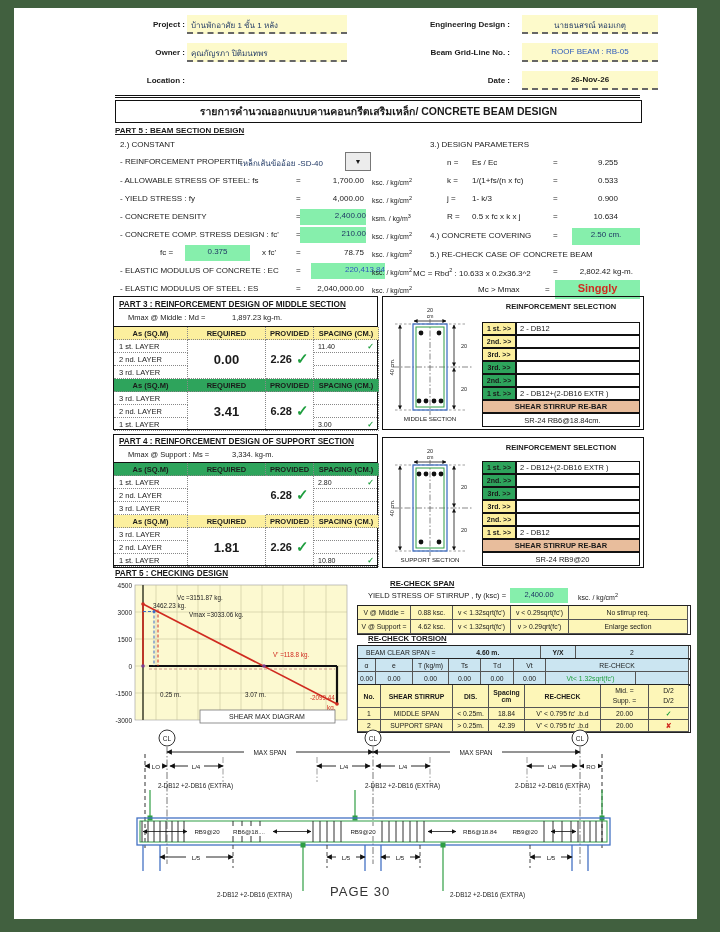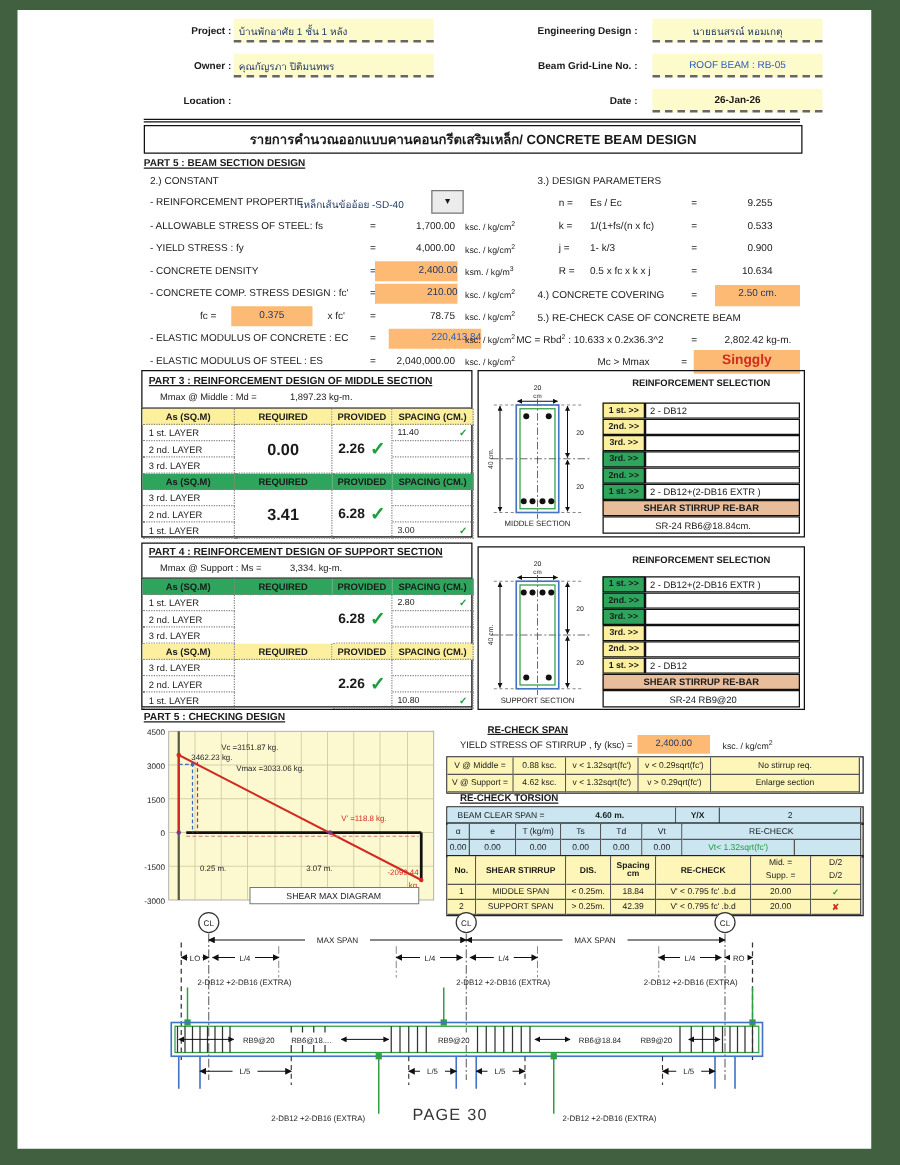--- a/index.html
+++ b/index.html
@@ -7,21 +7,21 @@
        font-family:"Liberation Sans",sans-serif;color:#1a1a1a}
   .page{position:absolute;left:14px;top:8px;width:683px;height:911px;background:#ffffff;overflow:hidden}
   .content{position:absolute;left:-14px;top:-8px;width:720px;height:932px}
   .abs{position:absolute}
   .lab{position:absolute;font-size:8px;white-space:nowrap}
   .b{font-weight:bold}
   .u{text-decoration:underline}
   .r{text-align:right}
   .c{text-align:center}
   .ybox{background:#FDFACB;border-bottom:2px dashed #666;box-sizing:border-box}
-  .yfill{background:#fdba74}
+  .yfill{background:#86efac}
   .navy{color:#1F3864}
   .blue{color:#2E5BBA}
   .red{color:#D02B20}
   .grn{color:#1E9E3E}
   .hdrline{position:absolute;border-top:3px double #111}
   .titlebox{position:absolute;border:1.5px solid #111;display:flex;align-items:center;justify-content:center}
   .pbox{position:absolute;border:1.5px solid #111;box-sizing:border-box}
   .gtable{position:absolute;display:grid;box-sizing:border-box;border:1.2px solid #111;background:#fff}
   .gc{border-right:1px dotted #888;border-bottom:1px dotted #888;box-sizing:border-box;
       display:flex;align-items:center;white-space:nowrap;overflow:hidden;font-size:7.5px}
@@ -56,21 +56,21 @@
   <div class="abs ybox navy" style="left:187px;top:15px;width:160px;height:19px;font-size:8px;padding:4px 0 0 4px">บ้านพักอาศัย 1 ชั้น 1 หลัง</div>
   <div class="lab b r" style="left:85px;top:48px;width:100px">Owner :</div>
   <div class="abs ybox navy" style="left:187px;top:43px;width:160px;height:19px;font-size:8px;padding:4px 0 0 4px">คุณกัญรภา ปิติมนทพร</div>
   <div class="lab b r" style="left:85px;top:76px;width:100px">Location :</div>
 
   <div class="lab b r" style="left:388px;top:20px;width:122px">Engineering Design :</div>
   <div class="abs ybox navy c" style="left:522px;top:15px;width:136px;height:19px;font-size:8px;padding-top:4px">นายธนสรณ์ หอมเกตุ</div>
   <div class="lab b r" style="left:388px;top:48px;width:122px">Beam Grid-Line No. :</div>
   <div class="abs ybox blue c" style="left:522px;top:43px;width:136px;height:19px;font-size:8px;padding-top:4px">ROOF BEAM : RB-05</div>
   <div class="lab b r" style="left:388px;top:76px;width:122px">Date :</div>
-  <div class="abs ybox c b" style="left:522px;top:71px;width:136px;height:19px;font-size:8px;padding-top:4px">26-Jan-26</div>
+  <div class="abs ybox c b" style="left:522px;top:71px;width:136px;height:19px;font-size:8px;padding-top:4px">26-Nov-26</div>
 
   <div class="hdrline" style="left:115px;top:95px;width:525px"></div>
   <div class="titlebox b" style="left:115px;top:100px;width:525px;height:21px;font-size:10.5px">รายการคำนวณออกแบบคานคอนกรีตเสริมเหล็ก/ CONCRETE BEAM DESIGN</div>
 
   <div class="lab b u" style="left:115px;top:126px">PART 5 : BEAM SECTION DESIGN</div>
   <div class="lab" style="left:120px;top:140px">2.) CONSTANT</div>
   <div class="lab" style="left:120px;top:157px">- REINFORCEMENT PROPERTIE</div>
   <div class="lab navy" style="left:240px;top:157px">เหล็กเส้นข้ออ้อย -SD-40</div>
   <div class="dd" style="left:345px;top:152px">
     <span>▼</span>
@@ -267,20 +267,21 @@
     </div>
     <div class="gc" style="grid-area:3/4"></div>
     <div class="gc" style="grid-area:4/4"></div>
     <div class="gc gh hy" style="grid-area:5/1">As (SQ.M)</div>
     <div class="gc gh hy" style="grid-area:5/2">REQUIRED</div>
     <div class="gc gh hy" style="grid-area:5/3">PROVIDED</div>
     <div class="gc gh hy" style="grid-area:5/4">SPACING (CM.)</div>
     <div class="gc lay" style="grid-area:6/1">3 rd. LAYER</div>
     <div class="gc lay" style="grid-area:7/1">2 nd. LAYER</div>
     <div class="gc lay" style="grid-area:8/1">1 st. LAYER</div>
+    <div class="gc bigv" style="grid-area:6/2/9/3">1.81</div>
     <div class="gc prov" style="grid-area:6/3/9/4">
       <span>2.26</span>
       <span class="bigchk">✓</span>
     </div>
     <div class="gc" style="grid-area:6/4"></div>
     <div class="gc" style="grid-area:7/4"></div>
     <div class="gc spc" style="grid-area:8/4">
       <span>10.80</span>
           <span class="schk">✓</span>
     </div>

